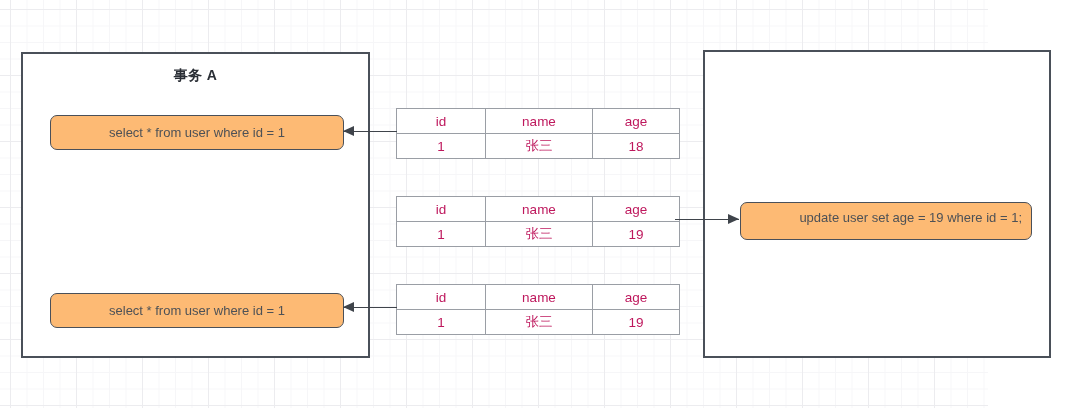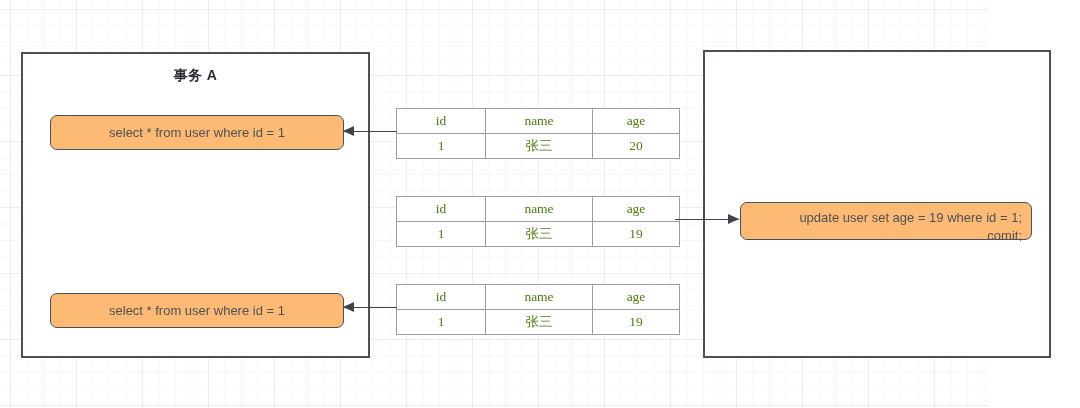--- a/index.html
+++ b/index.html
@@ -81,25 +81,24 @@
   .data-table {
     position: absolute;
     border-collapse: collapse;
     background: #ffffff;
     table-layout: fixed;
   }
   .data-table td {
     border: 1px solid #9a9ea5;
     text-align: center;
     font-size: 13.5px;
-    color: #4d7c0f;
+    color: #be185d;
     height: 24px;
     padding: 0;
     background: #ffffff;
-    font-family: Liberation Serif, serif;
   }
   .data-table .col-id   { width: 88px; }
   .data-table .col-name { width: 106px; }
   .data-table .col-age  { width: 86px; }
 
   #table-1 { left: 396px; top: 108px; }
   #table-2 { left: 396px; top: 196px; }
   #table-3 { left: 396px; top: 284px; }
 
   
@@ -139,35 +138,34 @@
 
     <div class="stmt-box centered" id="select-box-2">
       <span class="stmt-line">select * from user where id = 1</span>
     </div>
   </div>
 
   <div class="panel" id="panel-b">
 
     <div class="stmt-box left" id="update-box">
       <span class="stmt-line">update user set age = 19 where id = 1;</span>
-      <span class="stmt-line">comit;</span>
     </div>
   </div>
 
   <table class="data-table" id="table-1">
     <tbody>
         <tr>
       <td class="col-id">id</td>
       <td class="col-name">name</td>
       <td class="col-age">age</td>
     </tr>
     <tr>
       <td class="col-id">1</td>
       <td class="col-name">张三</td>
-      <td class="col-age">20</td>
+      <td class="col-age">18</td>
     </tr>
   </tbody>
     </table>
 
   <table class="data-table" id="table-2">
     <tbody>
         <tr>
       <td class="col-id">id</td>
       <td class="col-name">name</td>
       <td class="col-age">age</td>

